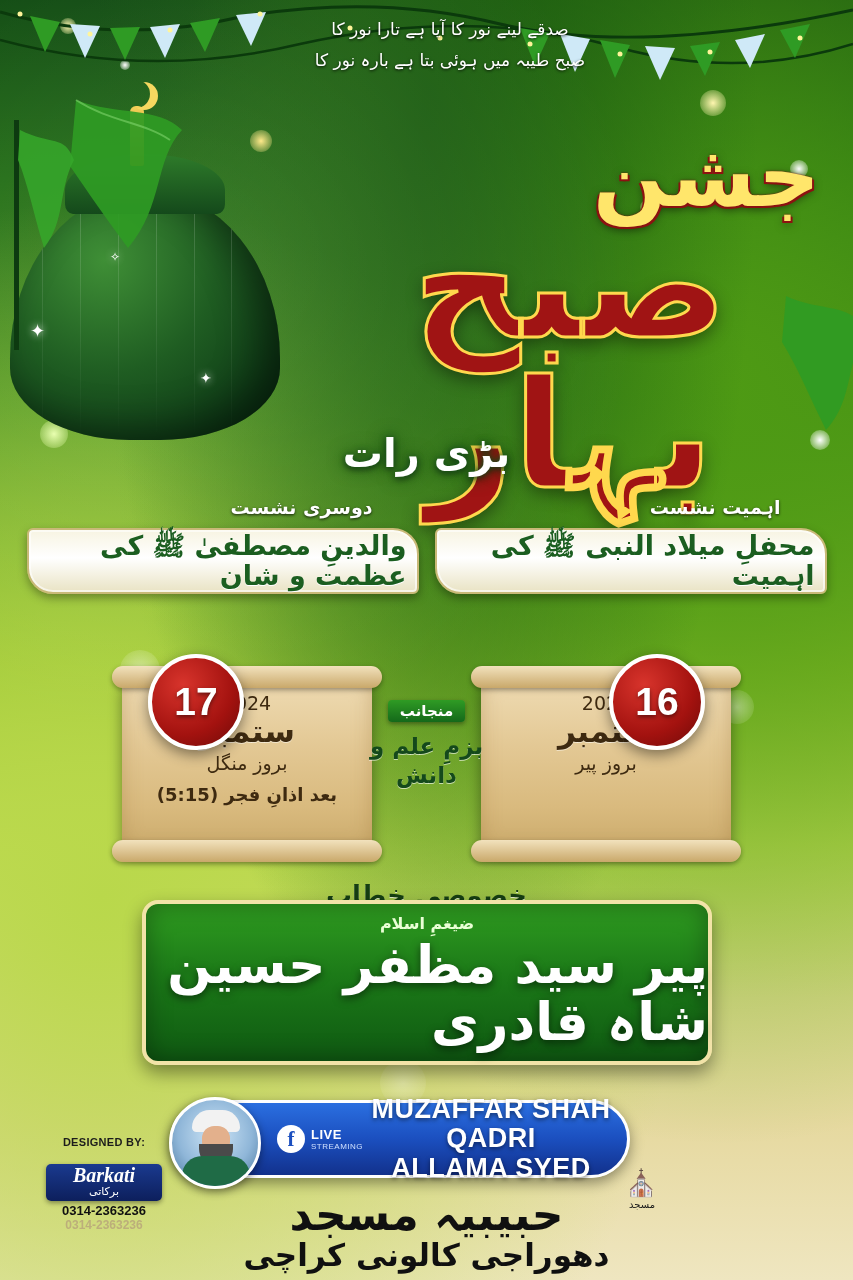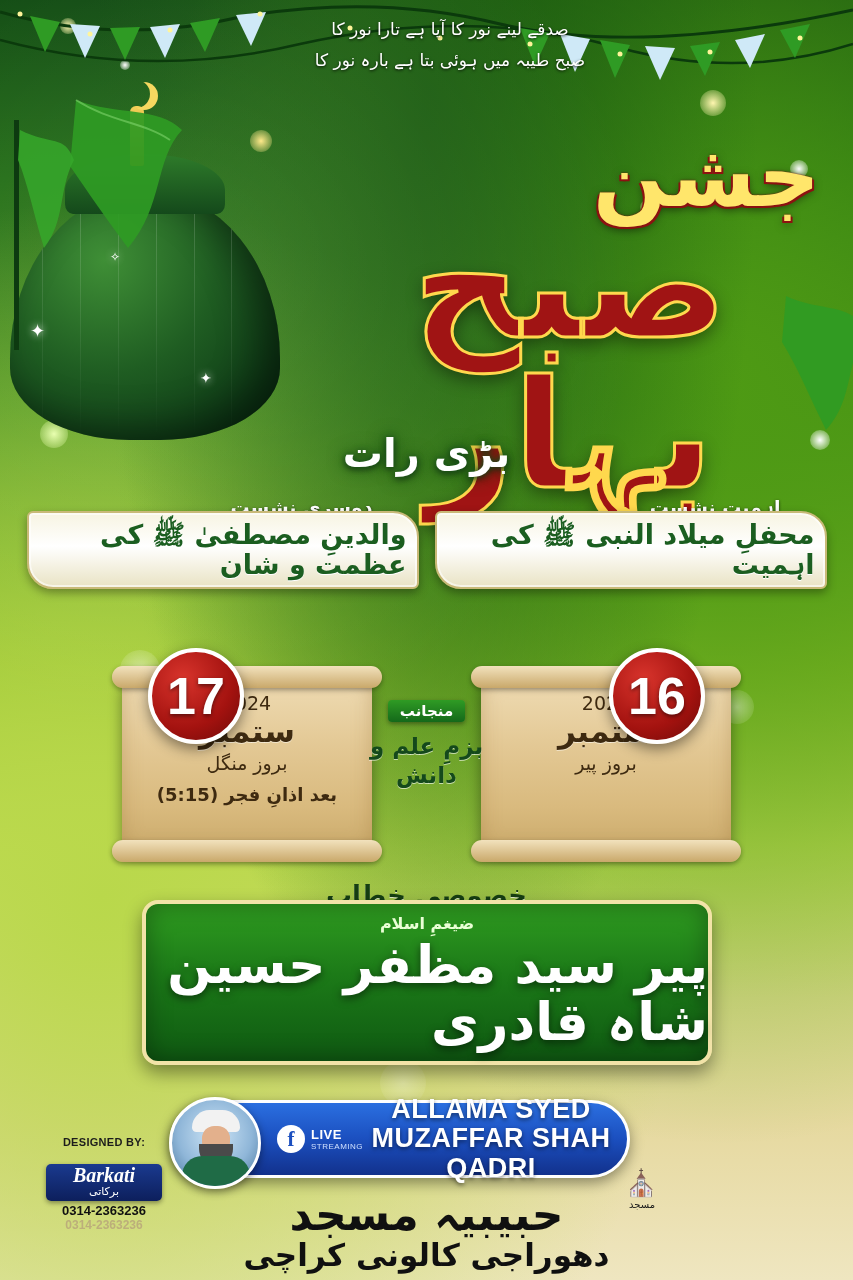--- a/index.html
+++ b/index.html
@@ -113,21 +113,21 @@
   }
   .session { position: relative; width: 392px; }
   .session .tag {
     position: absolute; top: -4px; right: 46px;
     direction: rtl;
     font-family: "DejaVu Sans", sans-serif;
     font-size: 19px; font-weight: bold; color: #ffffff;
     text-shadow: 0 1px 3px rgba(0,0,0,.8);
   }
   .session .bar {
-    position: absolute; top: 11px; right: 0; width: 392px; height: 78px;
+    position: absolute; top: 28px; right: 0; width: 392px; height: 66px;
     background: linear-gradient(180deg,#f7f4e2 0%,#ffffff 45%,#e9e3c4 100%);
     border: 2px solid #c9b978;
     border-radius: 6px 26px 6px 26px;
     box-shadow: 0 4px 10px rgba(0,0,0,.35), inset 0 0 0 2px rgba(255,255,255,.6);
     display: flex; align-items: center; justify-content: flex-start;
     direction: rtl;
   }
   .session .bar span {
     font-family: "DejaVu Sans", sans-serif;
     font-size: 27px; font-weight: bold; color: #1b5e20;
@@ -163,27 +163,27 @@
   }
   .scroll-text .month {
     font-size: 31px; font-weight: bold; line-height: 1.1;
     text-shadow: 0 1px 0 rgba(255,255,255,.5);
   }
   .scroll-text .day { font-size: 19px; margin-top: 4px; }
   .scroll-text .year { font-size: 19px; }
   .scroll-text .time { font-size: 18px; margin-top: 10px; font-weight: bold; }
 
   .datebadge {
-    position: absolute; top: 8px; width: 96px; height: 96px; border-radius: 50%;
+    position: absolute; top: 14px; width: 96px; height: 96px; border-radius: 50%;
     background: radial-gradient(circle at 35% 30%, #d8342c 0%, #a3120f 60%, #6d0a08 100%);
     border: 4px solid #ffffff;
     box-shadow: 0 5px 14px rgba(0,0,0,.45);
     display: flex; align-items: center; justify-content: center;
     color: #ffffff; font-family: "Liberation Sans", sans-serif;
-    font-size: 52px; font-weight: bold;
+    font-size: 39px; font-weight: bold;
     text-shadow: 0 2px 4px rgba(0,0,0,.5);
   }
   .badge-right { right: 148px; }
   .badge-left  { left: 148px; }
 
   .middle-chip {
     position: absolute; top: 60px; left: 50%; transform: translateX(-50%);
     width: 118px; direction: rtl; text-align: center;
   }
   .middle-chip .ribbon {
@@ -505,22 +505,22 @@
       <div class="body"></div>
     </div>
     <div class="fb-pill">
       <div class="fb-circle">f</div>
       <div>
         <div class="live-word">LIVE</div>
         <div class="live-sub">STREAMING</div>
       </div>
     </div>
     <div class="live-name">
+      <div>MUZAFFAR SHAH QADRI</div>
       <div>ALLAMA SYED</div>
-      <div>MUZAFFAR SHAH QADRI</div>
     </div>
   </div>
 
   <div class="venue">
     <div class="logo">
       <div class="mosque">⛪</div>
       <div class="tag">مسجد</div>
     </div>
     <div class="name">حبیبیہ مسجد</div>
     <div class="addr">دھوراجی کالونی کراچی</div>

